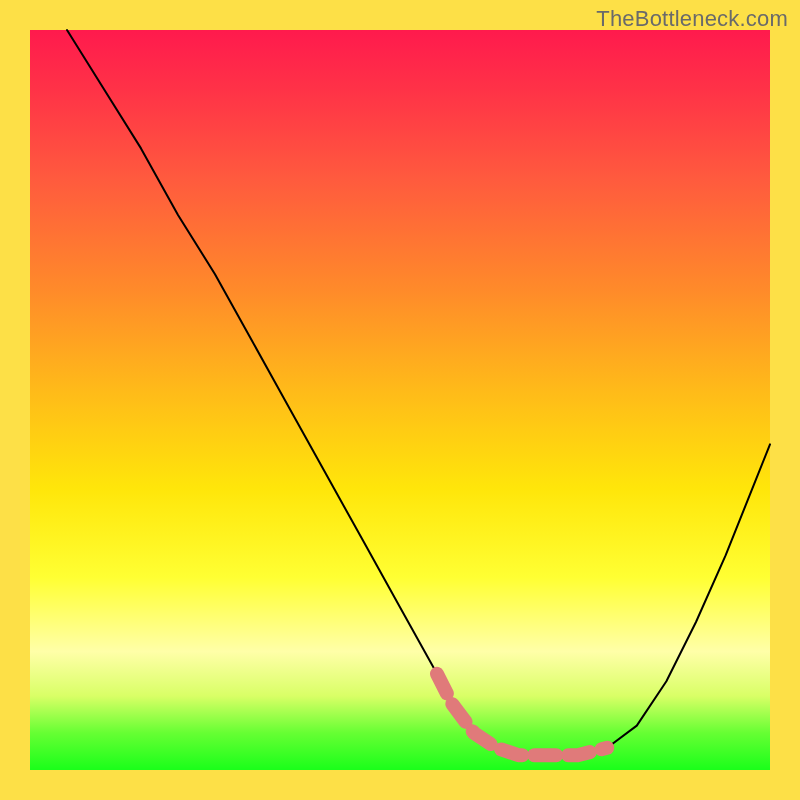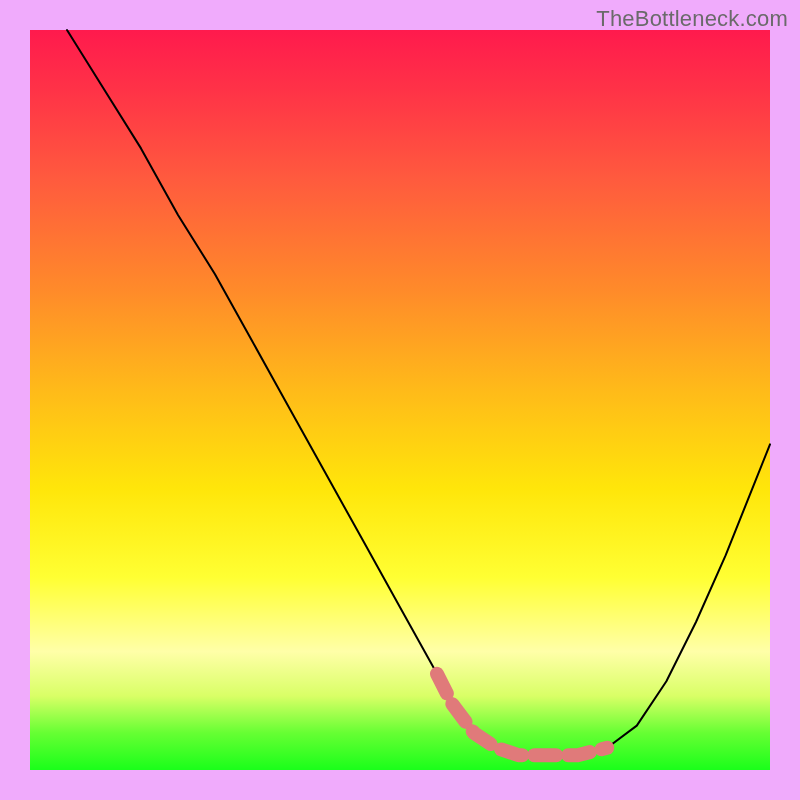--- a/index.html
+++ b/index.html
@@ -8,21 +8,21 @@
     width: 800px;
     height: 800px;
     background: #000;
     font-family: Arial, Helvetica, sans-serif;
     overflow: hidden;
   }
   .frame {
     position: relative;
     width: 800px;
     height: 800px;
-    background: #f0abfc;
+    background: #fde047;
   }
   .plot-area {
     position: absolute;
     left: 30px;
     top: 30px;
     width: 740px;
     height: 740px;
     
     background: linear-gradient(
       to bottom,

